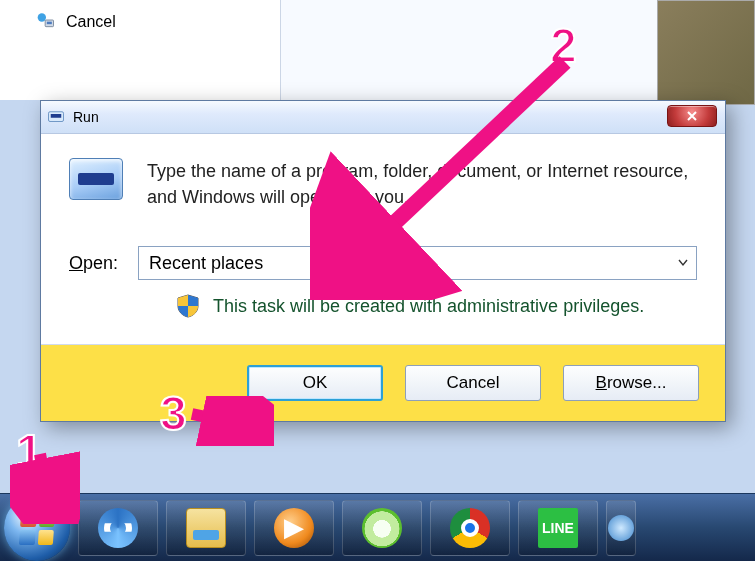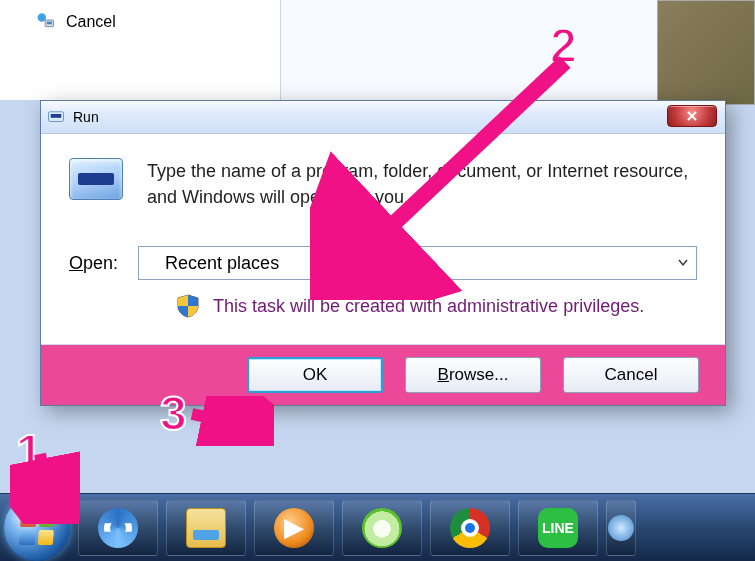--- a/index.html
+++ b/index.html
@@ -68,40 +68,40 @@
     display:flex; align-items:center; justify-content:center;
     box-shadow: inset 0 2px 4px rgba(255,255,255,.8);
   }
   .run-icon .screen { width:36px; height:12px; background:#1f3d8f; border-radius:2px;}
   .instruction { font-size:18px; color:#222; line-height:1.45; flex:1;}
   .open-row { display:flex; align-items:center; margin-top:36px; gap:20px;}
   .open-label { font-size:18px; }
   .open-label .ul { text-decoration: underline; }
   .combo {
     flex:1; display:flex; align-items:center;
-    border:1px solid #8aa2c2; height:34px; background:#fff; position:relative;padding-left:16px;
+    border:1px solid #8aa2c2; height:34px; background:#fff; position:relative;
   }
   .combo input {
     border:none; outline:none; flex:1; padding:0 10px;
     font-size:18px; font-family:inherit;
   }
   .combo .caret {
     width:26px; display:flex; align-items:center; justify-content:center;
     cursor:pointer;
   }
   .combo .caret svg { width:10px; height:8px; }
-  .admin-row { display:flex; align-items:center; gap:14px; margin-top:14px; font-size:18px; color:#701a75; margin-left:108px;}
+  .admin-row { display:flex; align-items:center; gap:14px; margin-top:14px; font-size:18px; color:#14532d; margin-left:108px;}
   .shield {
     width:22px; height:24px; position:relative;
   }
   .shield svg { width:22px; height:24px; }
 
   .button-row {
-    background:#ec4899; border-top:1px solid #d0dbee;
-    padding: 12px 26px; display:flex; justify-content:flex-end; gap:22px;
+    background:#fde047; border-top:1px solid #d0dbee;
+    padding: 20px 26px; display:flex; justify-content:flex-end; gap:22px;
   }
   .btn {
     min-width:136px; height:36px;
     border:1px solid #8d9fb9; background:linear-gradient(#fdfefe,#e6ecf5);
     font-size:17px; font-family:inherit; cursor:pointer;
     border-radius:3px;
   }
   .btn.primary {
     border:2px solid #2ca0d6;
     box-shadow: 0 0 0 1px #bfe6ff inset;
@@ -136,21 +136,21 @@
   }
   .ic { width:40px; height:40px; }
   .ie { border-radius:50%; background:conic-gradient(#2b72c4, #7bc3ff, #2b72c4); position:relative;}
   .ie::after{content:"";position:absolute;inset:6px;border:6px solid #fff;border-radius:50%;clip-path: polygon(0 35%,100% 35%,100% 65%,0 65%);} 
   .explorer{background:linear-gradient(#f6e3a0,#e6bd4c);border:1px solid #b98f20;border-radius:4px;position:relative;}
   .explorer::after{content:"";position:absolute;left:6px;right:6px;bottom:7px;height:10px;background:#4fa4e6;border-radius:2px;}
   .wmp{border-radius:50%;background:radial-gradient(circle at 40% 35%,#ffcf8d,#f08a1e 60%,#8d4405);position:relative;display:flex;align-items:center;justify-content:center;color:#fff;font-size:26px;}
   .tor{border-radius:50%;background:radial-gradient(circle at 50% 52%, #f7fff3 0 30%, #c2ec9f 31% 60%, #5cbf2e 61% 100%);} 
   .chrome{border-radius:50%;background:conic-gradient(#d93025 0 120deg,#fbbc05 120deg 240deg,#1e8e3e 240deg 360deg);position:relative;}
   .chrome::after{content:"";position:absolute;inset:11px;border-radius:50%;background:#1a73e8;border:4px solid #fff;}
-  .line{border-radius:10px;background:#2cbf43;color:#fff;display:flex;align-items:center;justify-content:center;font-weight:700;font-size:14px;}
+  .line{border-radius:2px;background:#2cbf43;color:#fff;display:flex;align-items:center;justify-content:center;font-weight:700;font-size:14px;}
   .extra{border-radius:50%;background:radial-gradient(circle,#cfe9ff,#3f87cc);} 
 
   
   .ann { position:absolute; color:#ef1185; font-weight:900; font-size:48px; font-family: Arial, sans-serif; -webkit-text-stroke: 2px #fff; text-shadow:0 0 2px #fff; pointer-events:none;}
   .arrow { position:absolute; pointer-events:none; }
 </style>
 </head>
 <body>
 
 <div class="desktop-bg"></div>
@@ -215,24 +215,24 @@
             <path d="M1 12 H11 V23 C6 22 1 18 1 12" fill="#2e77d0"></path>
             <path d="M21 12 H11 V23 C16 22 21 18 21 12" fill="#f7c539"></path>
           </svg>
       </span>
       <span>This task will be created with administrative privileges.</span>
     </div>
   </div>
 
   <div class="button-row">
     <button class="btn primary">OK</button>
+    <button class="btn">Cancel</button>
     <button class="btn">
       <span style="text-decoration:underline">B</span><span>rowse...</span>
     </button>
-    <button class="btn">Cancel</button>
   </div>
 </div>
 
 <div class="taskbar">
   <div class="start">
     <div class="winflag">
       <div class="r"></div>
         <div class="g"></div>
         <div class="b"></div>
         <div class="y"></div>

